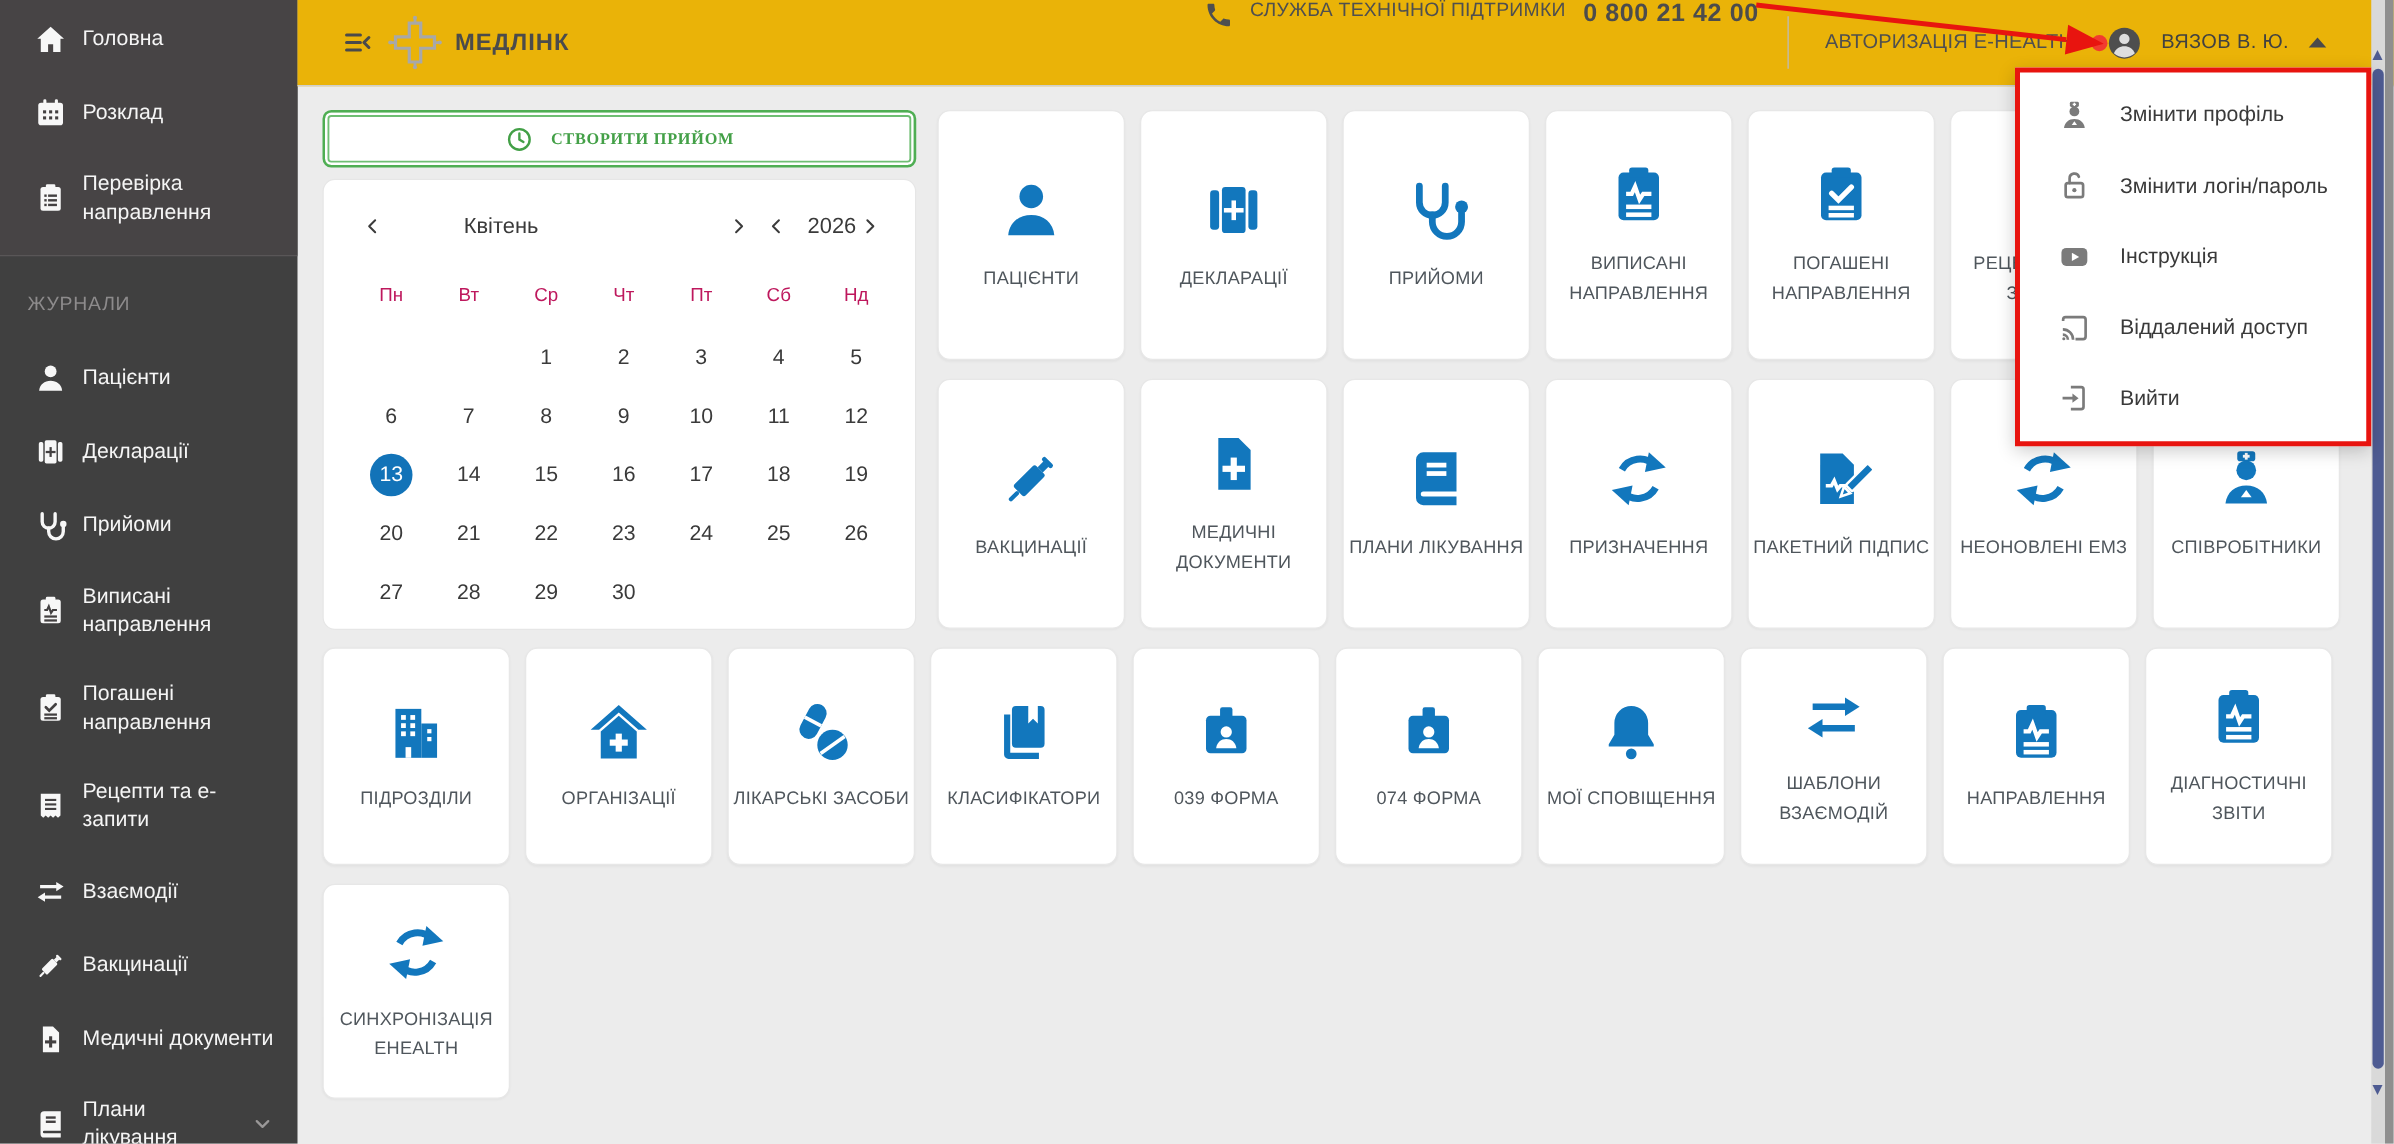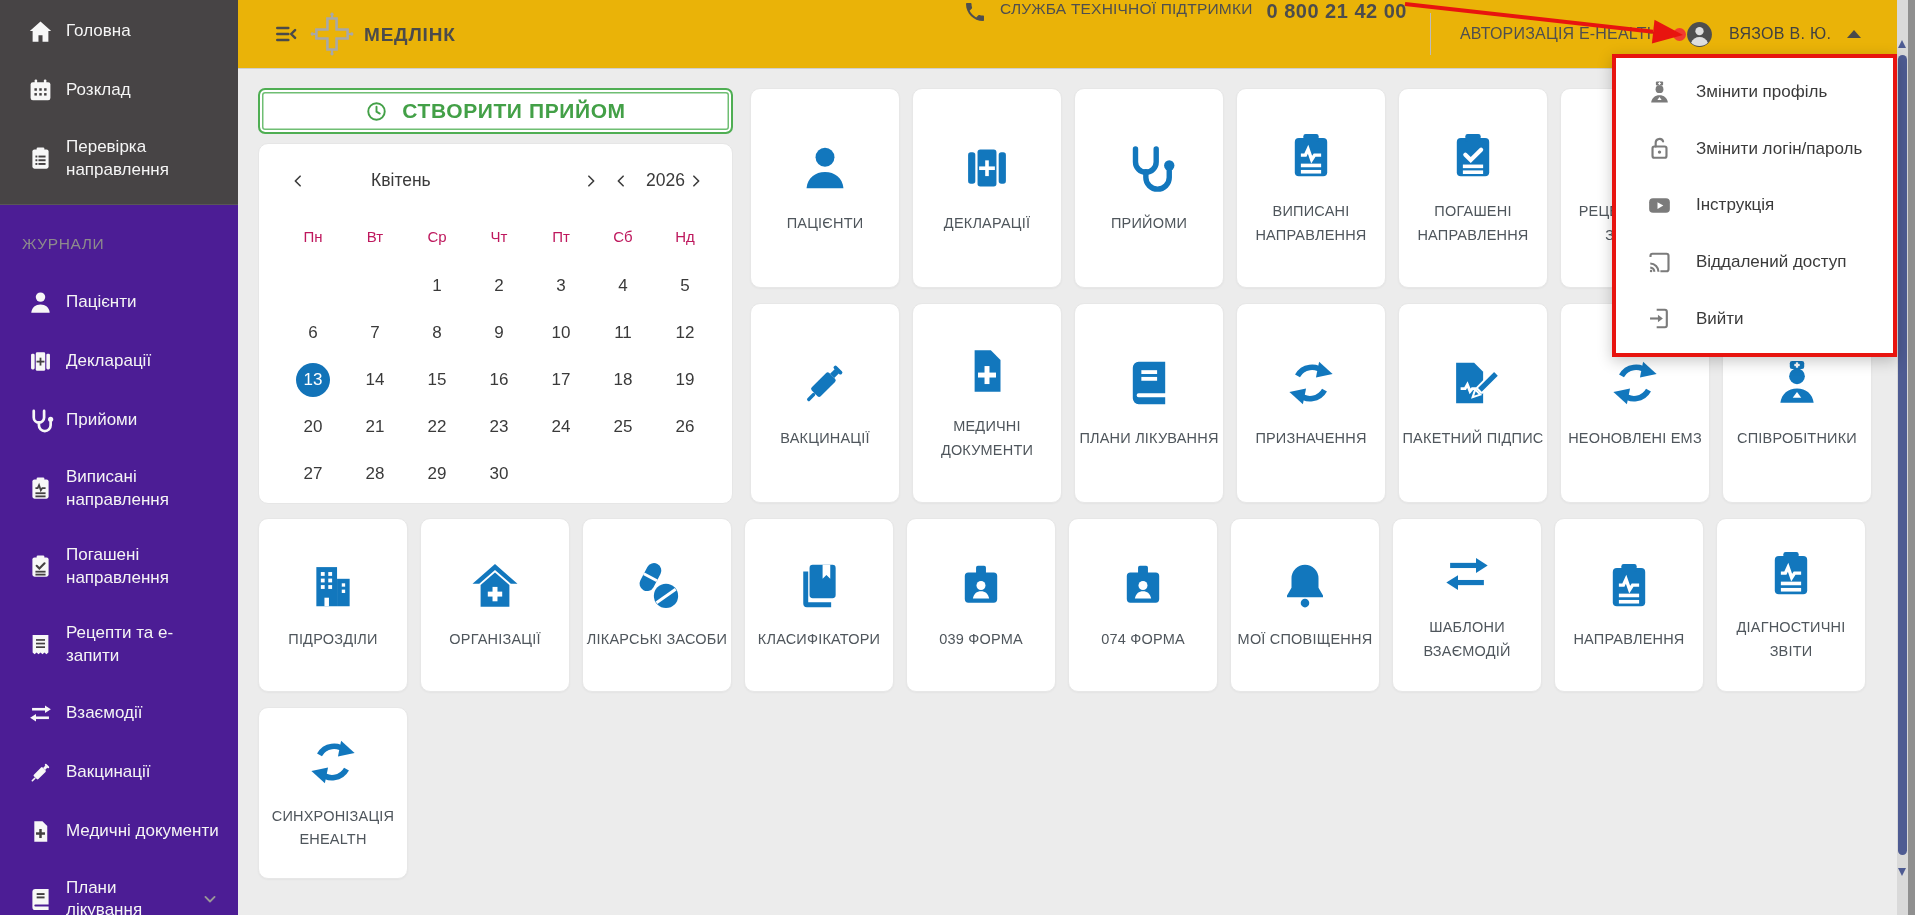--- a/index.html
+++ b/index.html
@@ -5,21 +5,21 @@
   html,body{margin:0;padding:0;}
   body{
     width:1915px;height:915px;position:relative;overflow:hidden;
     font-family:"Liberation Sans", sans-serif;
     background:#ececec;
     -webkit-font-smoothing:antialiased;
   }
   .icn{display:block;width:27px;height:27px;flex:0 0 auto;}
 
   
-  .sidebar{position:absolute;left:0;top:0;width:238px;height:915px;background:#4c1d95;z-index:3;}
+  .sidebar{position:absolute;left:0;top:0;width:238px;height:915px;background:#404040;z-index:3;}
   .side-group.top{background:#474445;padding-top:2px;padding-bottom:6px;}
   .side-sep{height:1px;background:#595657;}
   .side-section{padding:30px 0 20px 22px;font-size:15.5px;color:#8d8b8c;letter-spacing:.6px;}
   .side-item{display:flex;align-items:center;gap:12px;padding:16px 10px 16px 27px;color:#f5f5f5;cursor:pointer;}
   .side-item .icn{color:#f7f7f7;--d:#434041;}
   .s-label{font-size:17px;line-height:1.35;max-width:158px;}
   .side-item .chev{width:20px;height:20px;margin-left:auto;margin-right:8px;color:#9a9898;}
 
   
   .topbar{position:absolute;left:238px;top:0;width:1677px;height:68px;background:#eab308;border-bottom:1px solid #cfcfcf;z-index:4;}
@@ -41,22 +41,22 @@
   .user-name{margin-left:14px;font-size:16px;color:#414141;letter-spacing:.3px;text-align:center;}
   .caret-up{width:0;height:0;border-left:7px solid transparent;border-right:7px solid transparent;border-bottom:8px solid #4a4a4a;margin-left:16px;}
 
   
   .main{position:absolute;left:238px;top:68px;width:1677px;height:847px;background:#ececec;z-index:1;}
   .left-col{position:absolute;left:20px;top:20px;width:475px;}
   .create-btn{
     display:flex;align-items:center;justify-content:center;gap:14px;
     width:100%;height:46px;background:#fff;border:2px solid #4fae53;border-radius:7px;
     box-shadow:inset 0 0 0 2px #fff, inset 0 0 0 3.5px #6fbe73;
-    color:#43a047;font-family:Liberation Sans, sans-serif;
-    font-size:21px;font-weight:bold;letter-spacing:.6px;cursor:pointer;box-sizing:border-box;
+    color:#43a047;font-family:Liberation Serif, serif;
+    font-size:13px;font-weight:bold;letter-spacing:.6px;cursor:pointer;box-sizing:border-box;
   }
   .create-btn .icn{width:23px;height:23px;color:#43a047;}
   .cal-card{position:relative;margin-top:9px;height:361px;background:#fff;border-radius:10px;border:1px solid #e6e6e6;box-sizing:border-box;}
   .cal-head{position:absolute;left:0;top:26px;width:100%;height:26px;font-size:17.5px;color:#3a3a3a;}
   .cal-chev{position:absolute;top:3px;width:16px;height:16px;color:#3c3c3c;cursor:pointer;}
   .cal-chev .icn{width:16px;height:16px;}
   .chev-pm{left:31px;} .chev-nm{left:324px;} .chev-py{left:354px;} .chev-ny{left:429px;}
   .cal-month{position:absolute;left:112px;top:0;width:160px;}
   .cal-year{position:absolute;left:372px;top:0;width:54px;text-align:right;}
   #cal-wd{position:absolute;left:23px;top:84px;display:grid;grid-template-columns:repeat(7,62px);}

